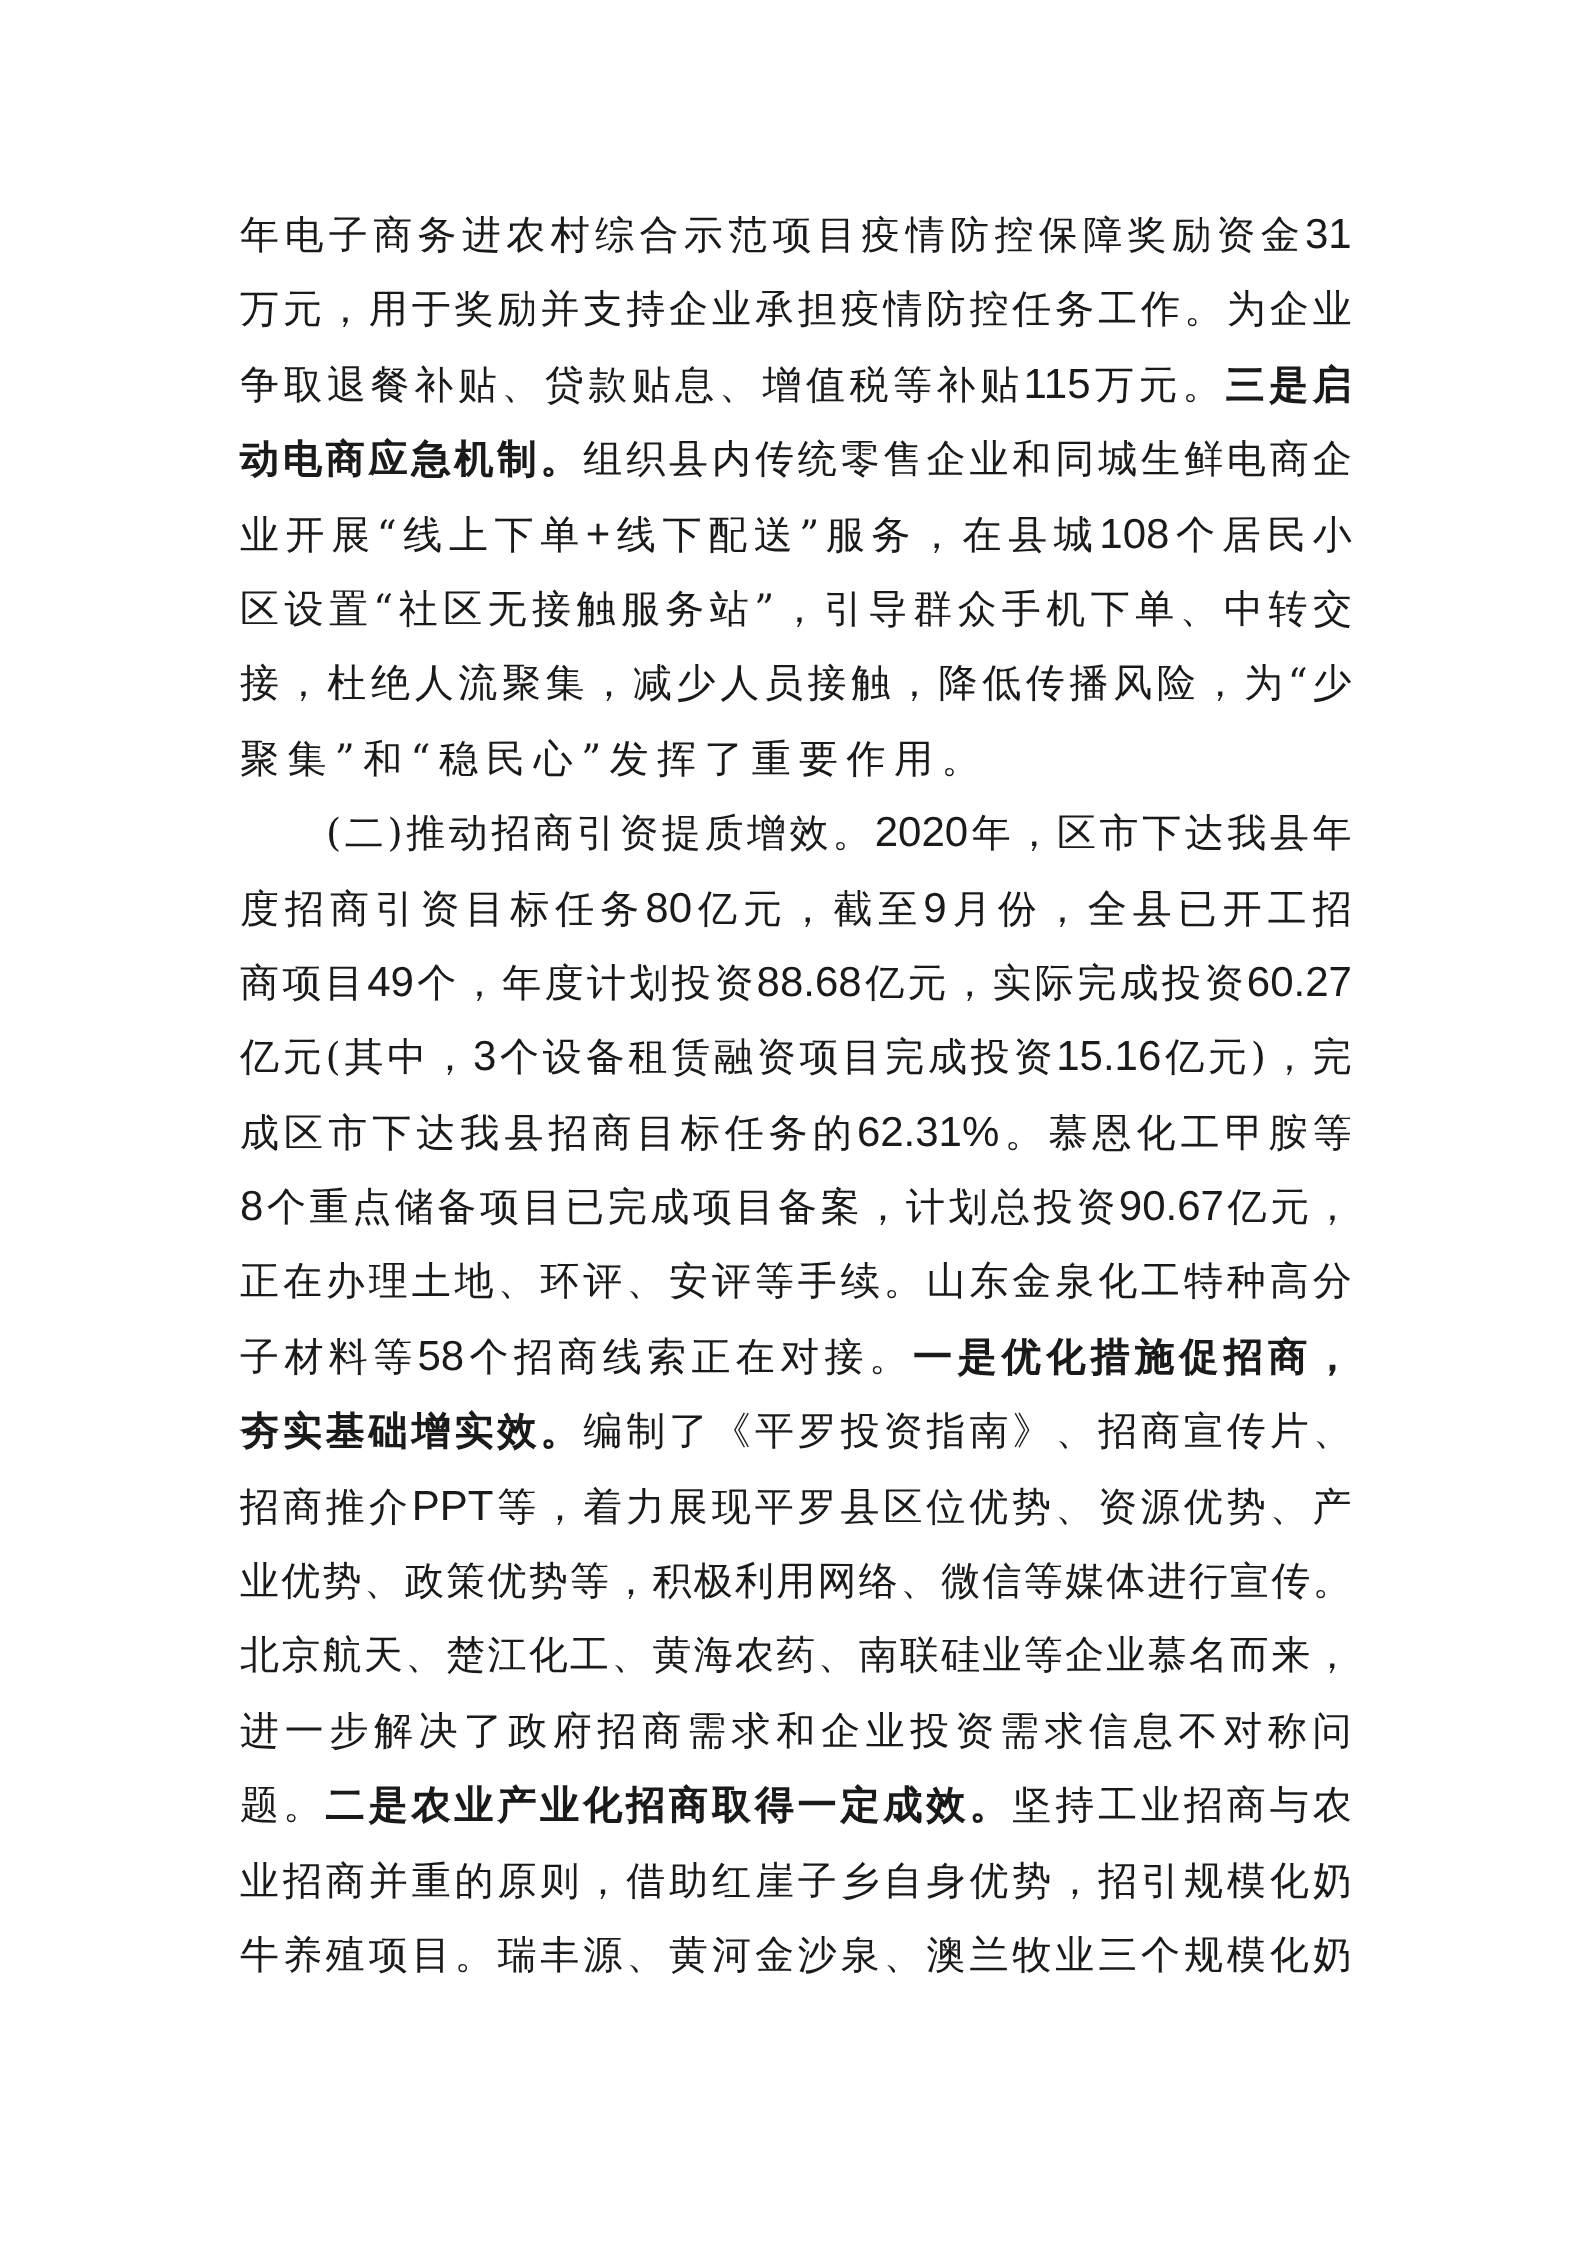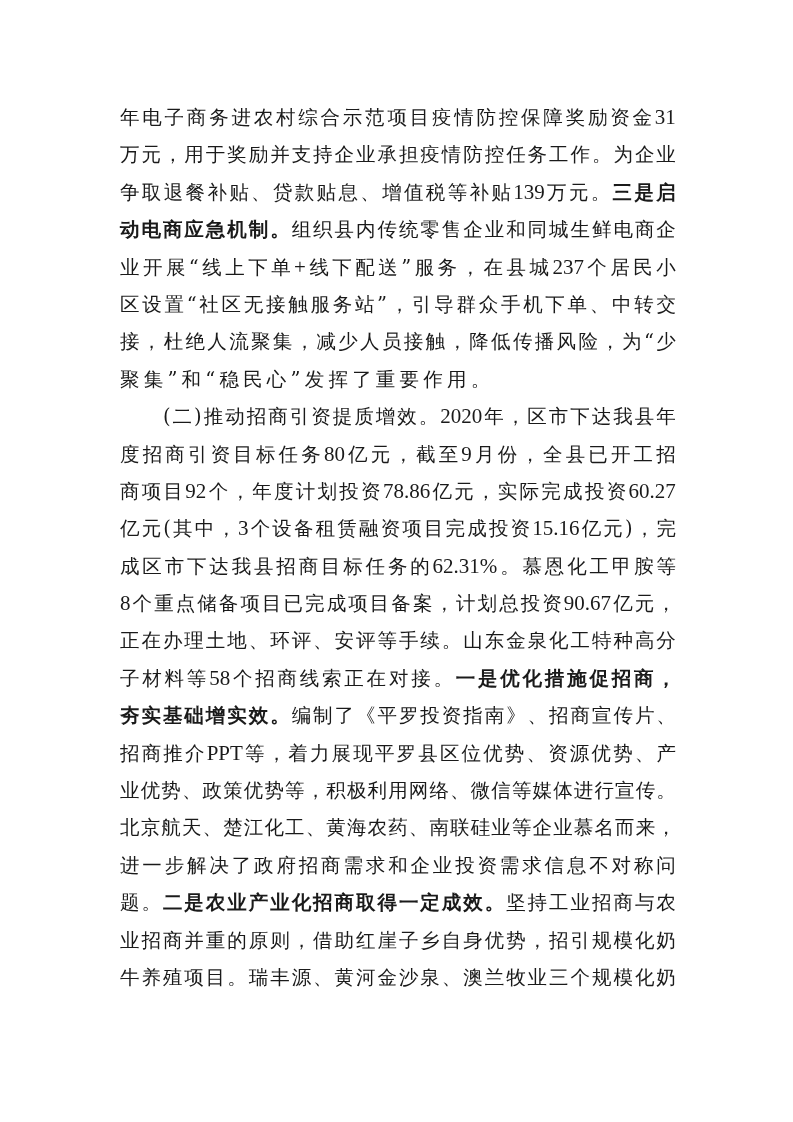--- a/index.html
+++ b/index.html
@@ -32,21 +32,21 @@
     }
     .line.last {
       justify-content: flex-start;
       letter-spacing: 4.2px;
     }
     .line.indent {
       padding-left: 43px;
     }
     .bold { font-weight: bold; font-family: "DejaVu Sans", "Liberation Sans", sans-serif; }
     .kai { font-family: "DejaVu Serif", "Liberation Serif", serif; }
-    .num { font-family: Liberation Serif, serif; font-size: 21px; }
+    .num { font-family: Liberation Sans, sans-serif; font-size: 21px; }
     
     .ch { display: inline-block; }
   </style>
 </head>
 <body>
 
 <div class="page" id="page">
     <div>
       <div class="line">
         <span class="ch">年</span>
@@ -115,21 +115,21 @@
         <span class="ch">款</span>
         <span class="ch">贴</span>
         <span class="ch">息</span>
         <span class="ch">、</span>
         <span class="ch">增</span>
         <span class="ch">值</span>
         <span class="ch">税</span>
         <span class="ch">等</span>
         <span class="ch">补</span>
         <span class="ch">贴</span>
-        <span class="ch num">139</span>
+        <span class="ch num">115</span>
         <span class="ch">万</span>
         <span class="ch">元</span>
         <span class="ch">。</span>
         <span class="ch bold">三</span>
         <span class="ch bold">是</span>
         <span class="ch bold">启</span>
       </div>
       <div class="line">
         <span class="ch bold">动</span>
         <span class="ch bold">电</span>
@@ -172,21 +172,21 @@
         <span class="ch">下</span>
         <span class="ch">配</span>
         <span class="ch">送</span>
         <span class="ch">”</span>
         <span class="ch">服</span>
         <span class="ch">务</span>
         <span class="ch">，</span>
         <span class="ch">在</span>
         <span class="ch">县</span>
         <span class="ch">城</span>
-        <span class="ch num">237</span>
+        <span class="ch num">108</span>
         <span class="ch">个</span>
         <span class="ch">居</span>
         <span class="ch">民</span>
         <span class="ch">小</span>
       </div>
       <div class="line">
         <span class="ch">区</span>
         <span class="ch">设</span>
         <span class="ch">置</span>
         <span class="ch">“</span>
@@ -312,30 +312,30 @@
         <span class="ch">县</span>
         <span class="ch">已</span>
         <span class="ch">开</span>
         <span class="ch">工</span>
         <span class="ch">招</span>
       </div>
       <div class="line">
         <span class="ch">商</span>
         <span class="ch">项</span>
         <span class="ch">目</span>
-        <span class="ch num">92</span>
+        <span class="ch num">49</span>
         <span class="ch">个</span>
         <span class="ch">，</span>
         <span class="ch">年</span>
         <span class="ch">度</span>
         <span class="ch">计</span>
         <span class="ch">划</span>
         <span class="ch">投</span>
         <span class="ch">资</span>
-        <span class="ch num">78.86</span>
+        <span class="ch num">88.68</span>
         <span class="ch">亿</span>
         <span class="ch">元</span>
         <span class="ch">，</span>
         <span class="ch">实</span>
         <span class="ch">际</span>
         <span class="ch">完</span>
         <span class="ch">成</span>
         <span class="ch">投</span>
         <span class="ch">资</span>
         <span class="ch num">60.27</span>

